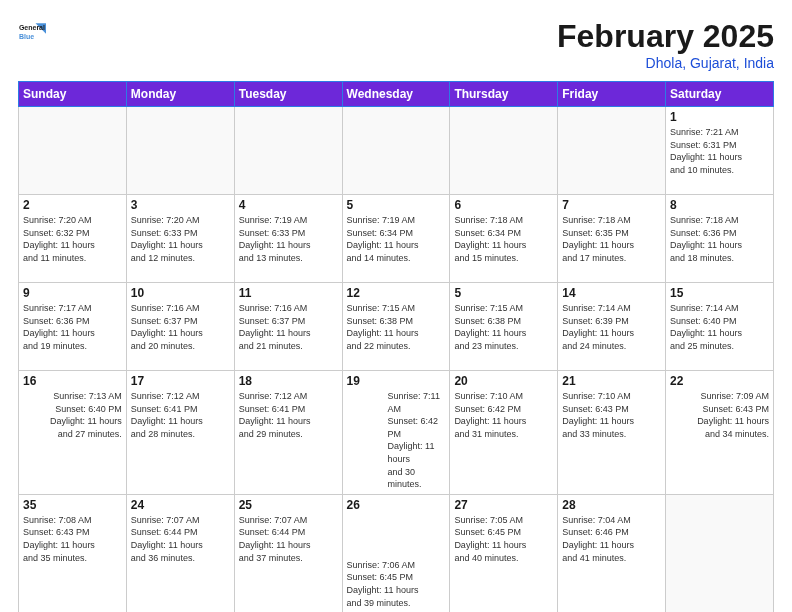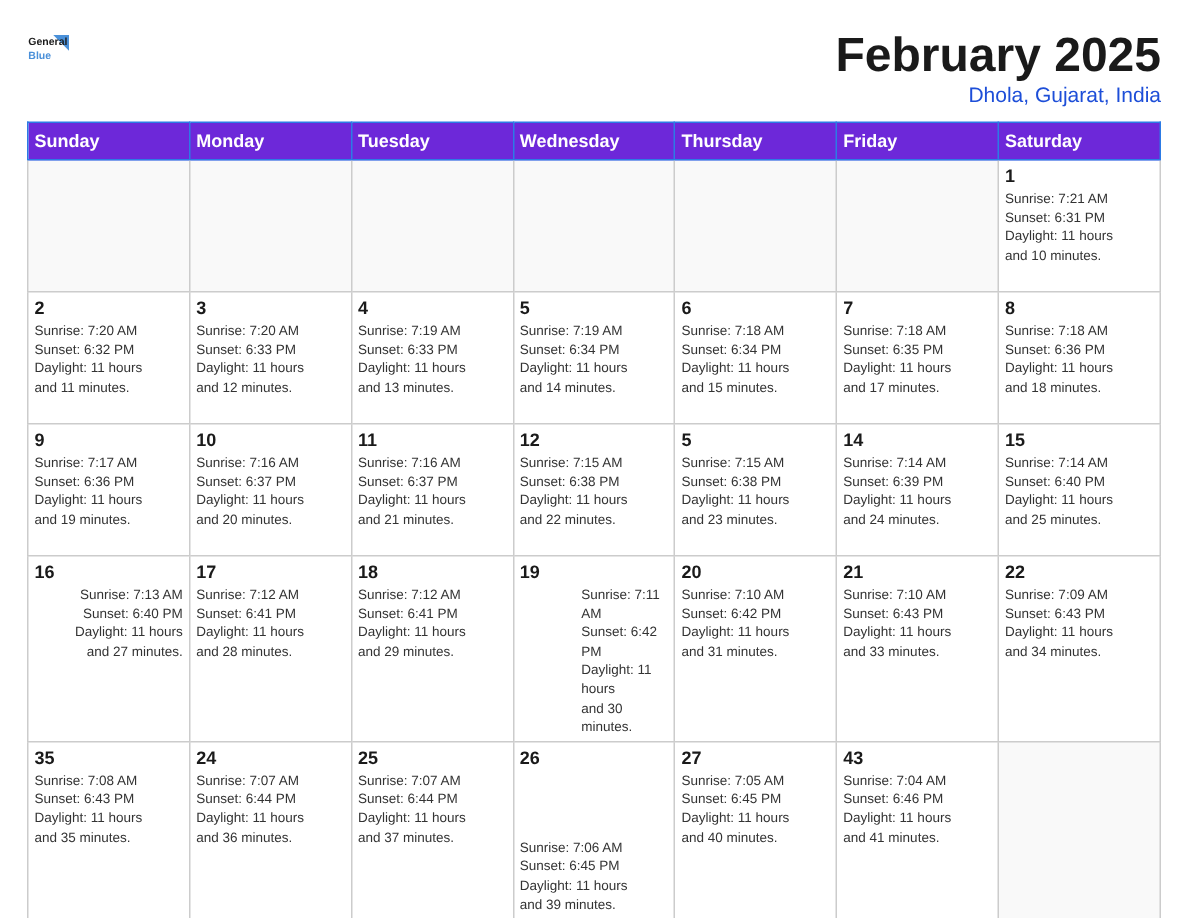--- a/index.html
+++ b/index.html
@@ -266,21 +266,21 @@
           </td>
           <td>
             <span class="day-num">21</span>
             <div class="cell-text" style="white-space: pre-line;">Sunrise: 7:10 AM
 Sunset: 6:43 PM
 Daylight: 11 hours
 and 33 minutes.</div>
           </td>
           <td>
             <span class="day-num">22</span>
-            <div class="cell-text" style="white-space: pre-line;">Sunrise: 7:09 AM
+            <div class="cell-text" style="white-space: pre-line; text-align: right;">Sunrise: 7:09 AM
 Sunset: 6:43 PM
 Daylight: 11 hours
 and 34 minutes.</div>
           </td>
         </tr>
         <tr>
           <td>
             <span class="day-num">35</span>
             <div class="cell-text" style="white-space: pre-line;">Sunrise: 7:08 AM
 Sunset: 6:43 PM
@@ -309,21 +309,21 @@
 and 39 minutes.</div>
           </td>
           <td>
             <span class="day-num">27</span>
             <div class="cell-text" style="white-space: pre-line;">Sunrise: 7:05 AM
 Sunset: 6:45 PM
 Daylight: 11 hours
 and 40 minutes.</div>
           </td>
           <td>
-            <span class="day-num">43</span>
+            <span class="day-num">28</span>
             <div class="cell-text" style="white-space: pre-line;">Sunrise: 7:04 AM
 Sunset: 6:46 PM
 Daylight: 11 hours
 and 41 minutes.</div>
           </td>
           <td class="empty"></td>
         </tr>
       </tbody>
   </table>
 </div>

